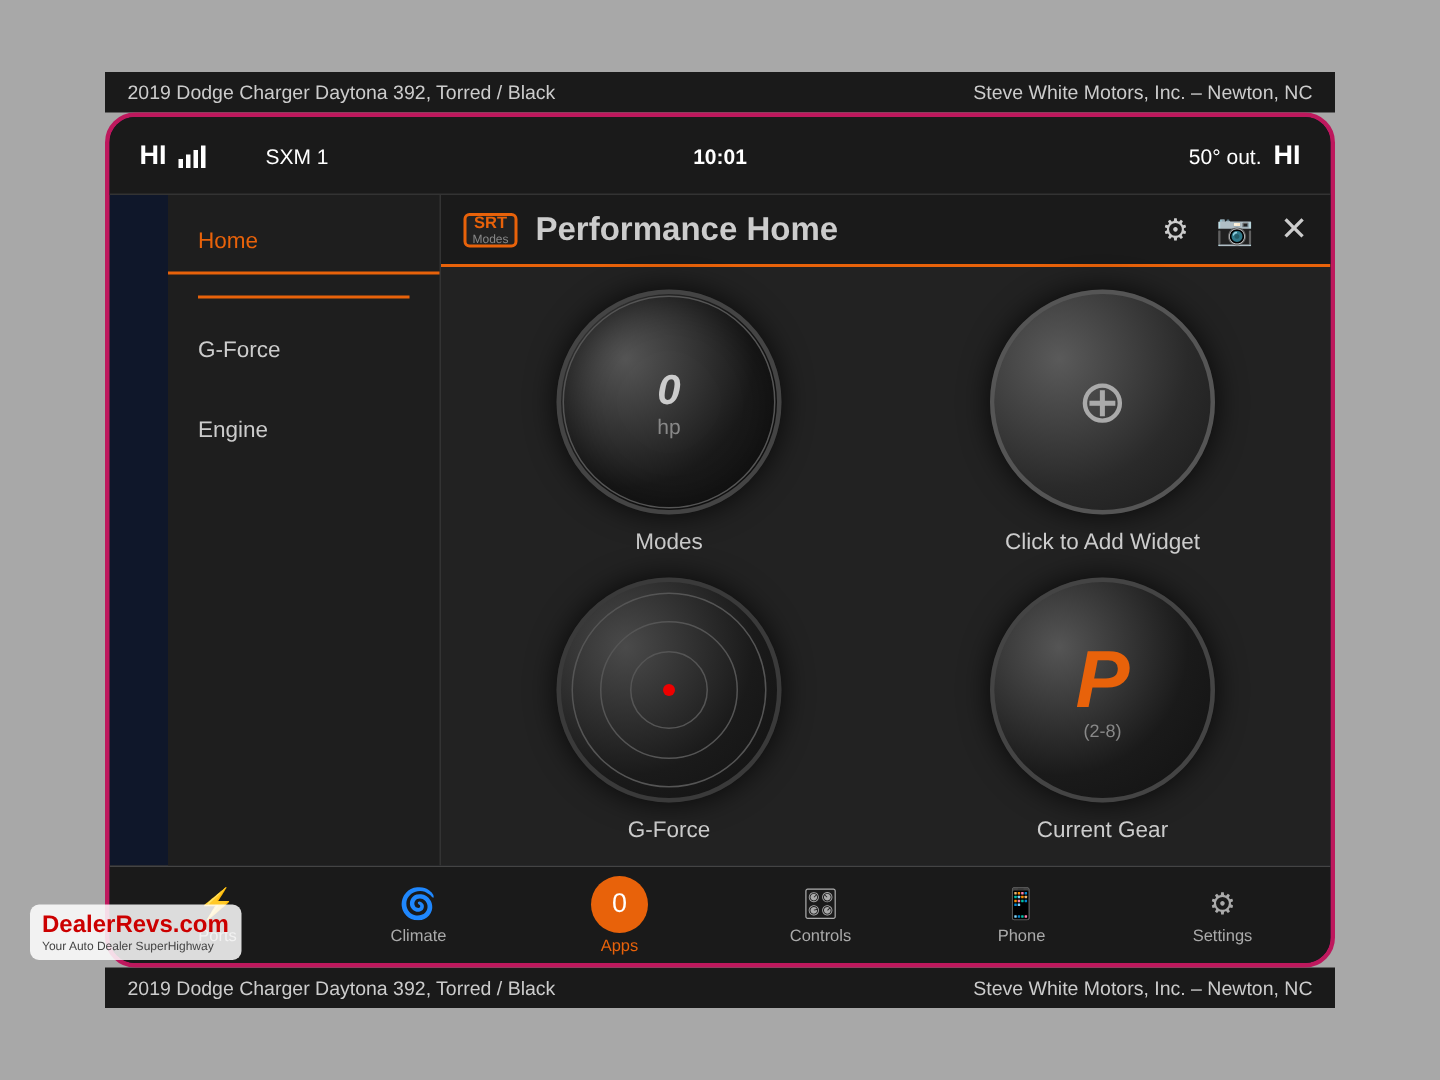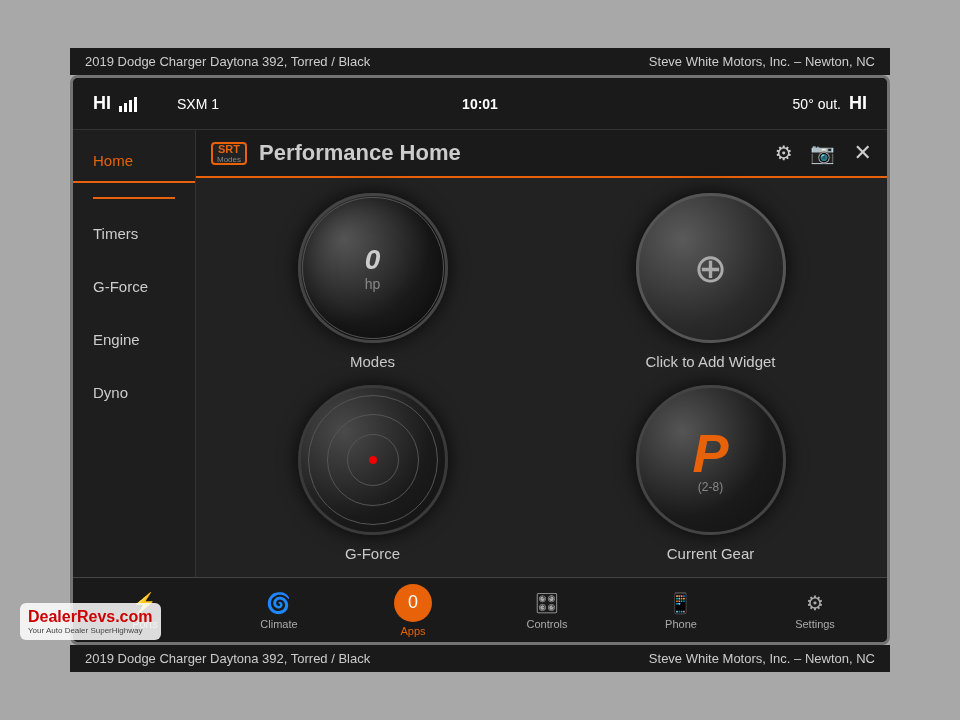--- a/index.html
+++ b/index.html
@@ -23,24 +23,24 @@
       flex-direction: column;
       align-items: center;
       justify-content: center;
     }
 
     
     .screen-container {
       width: 820px;
       height: 570px;
       background: #0f172a;
-      border-radius: 8px;
+      border-radius: 20px;
       position: relative;
       overflow: hidden;
-      border: 3px solid #737373;
+      border: 3px solid #be185d;
     }
 
     
     .status-bar {
       width: 100%;
       height: 52px;
       background: #1a1a1a;
       display: flex;
       align-items: center;
       justify-content: space-between;
@@ -84,27 +84,28 @@
     }
 
     
     .main-content {
       display: flex;
       height: calc(100% - 52px - 65px);
     }
 
     
     .sidebar {
-      width: 123px;
+      width: 182px;
       background: #1e1e1e;
       display: flex;
       flex-direction: column;
       padding: 10px 0;
       gap: 12px;
       border-right: 1px solid #333;
+      margin-left: 39px;
     }
 
     .sidebar-item {
       padding: 12px 20px;
       color: #cccccc;
       font-size: 15px;
       cursor: pointer;
       text-align: left;
     }
 
@@ -490,30 +491,24 @@
     </div>
 
     <div class="main-content">
 
       <div class="sidebar">
         <div class="sidebar-item active">
           <span>Home</span>
         </div>
         <div class="sidebar-separator"></div>
         <div class="sidebar-item">
-          <span>Timers</span>
-        </div>
-        <div class="sidebar-item">
           <span>G-Force</span>
         </div>
         <div class="sidebar-item">
           <span>Engine</span>
-        </div>
-        <div class="sidebar-item">
-          <span>Dyno</span>
         </div>
       </div>
 
       <div class="performance-area">
 
         <div class="perf-header">
           <div class="srt-icon-container">
             <span class="srt-text">SRT</span>
             <span class="modes-text">Modes</span>
           </div>

